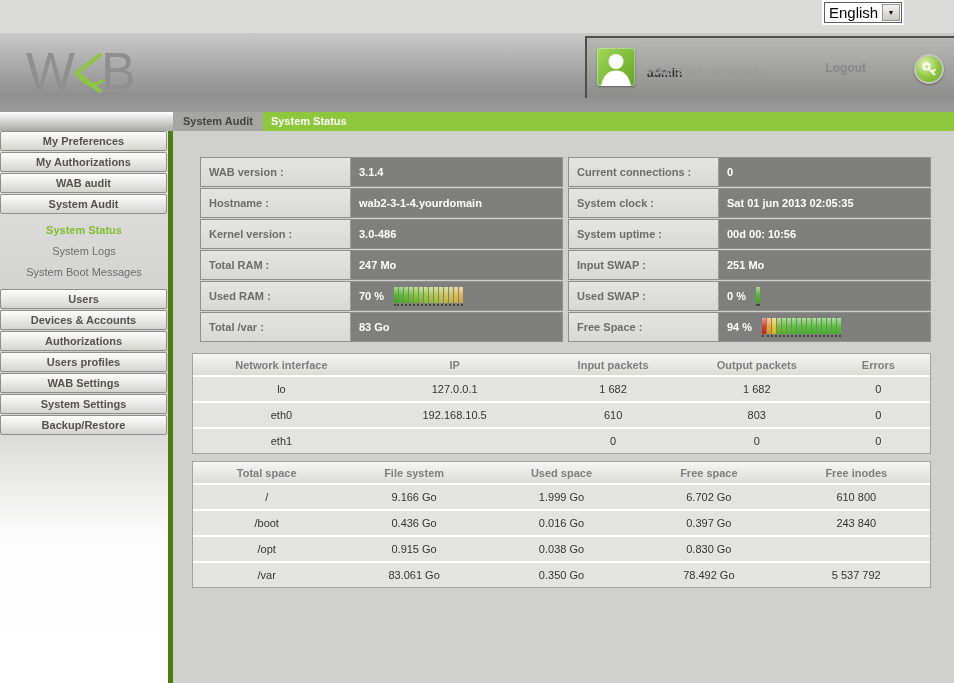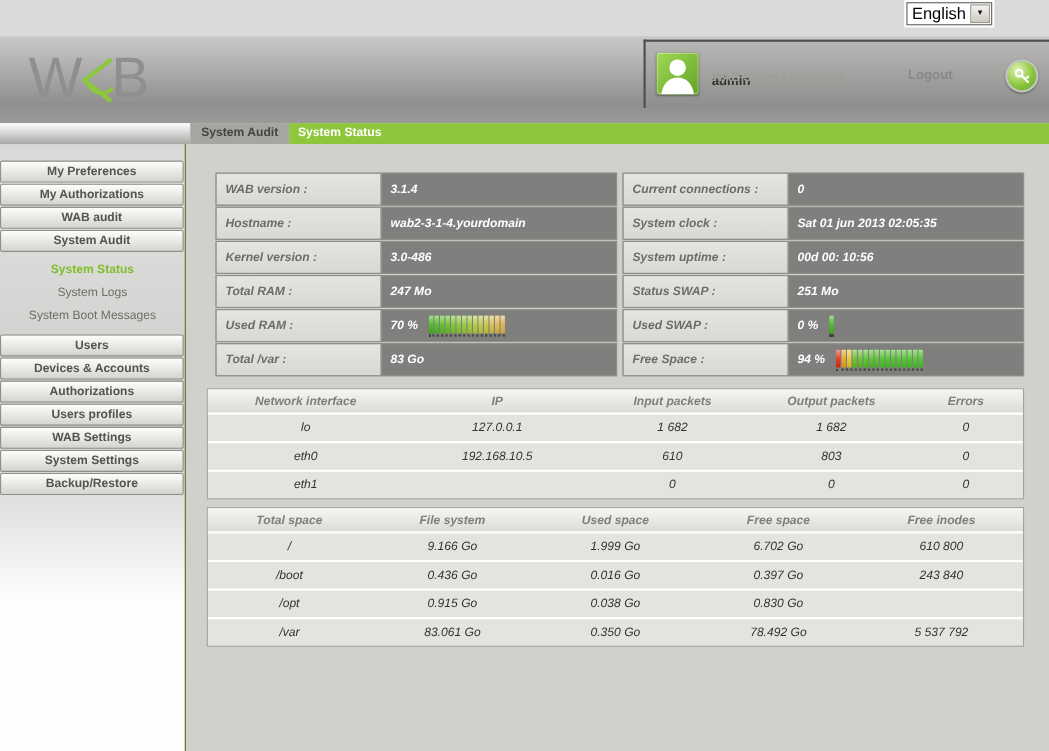--- a/index.html
+++ b/index.html
@@ -24,28 +24,28 @@
   .keybtn{position:absolute;right:10px;top:16px;width:26px;height:26px;border-radius:50%;background:radial-gradient(circle at 35% 30%,#e2f3b2,#8cc63f 55%,#69a827);border:2px solid #c3c3bf;box-shadow:0 1px 2px rgba(0,0,0,.4);display:flex;align-items:center;justify-content:center;cursor:pointer;}
 
   
   .tabbar{position:absolute;top:112px;left:0;right:0;height:19px;display:flex;}
   .tab-lead{width:173px;background:linear-gradient(#fefefe,#a8a8a6);}
   .tab{font-size:11px;font-weight:bold;line-height:19px;padding:0 10px;cursor:pointer;white-space:nowrap;}
   .tab-inactive{background:#a5a5a1;color:#45453f;}
   .tab-active{flex:1;background:#8ec73c;color:#fff;padding-left:8px;}
 
   
-  .sidebar{position:absolute;top:146px;left:0;width:168px;bottom:0;background:linear-gradient(180deg,#e2e2e0 0%,#cbcbc9 46%,#fdfdfd 74%,#ffffff);}
+  .sidebar{position:absolute;top:131px;left:0;width:168px;bottom:0;background:linear-gradient(180deg,#e2e2e0 0%,#cbcbc9 46%,#fdfdfd 74%,#ffffff);}
   .sb-btn{height:18px;line-height:18px;border:1px solid #8e8e8a;border-radius:2px;margin:0 1px 1px 0;background:linear-gradient(#fdfdfc,#d4d4cf);text-align:center;font-size:11px;font-weight:bold;color:#55534d;cursor:pointer;white-space:nowrap;overflow:hidden;}
   .sb-sub{padding:5px 0 6px;}
   .sb-sub-item{height:21px;line-height:21px;text-align:center;font-size:11px;color:#6e6e68;cursor:pointer;white-space:nowrap;}
   .sb-sub-item.active{color:#80bf2b;font-weight:bold;}
 
   
-  .content{position:absolute;top:131px;left:168px;right:0;bottom:0;background:#d0d0cc;border-left:1px solid #4d7c0f;overflow:hidden;font-style:italic;}
+  .content{position:absolute;top:131px;left:168px;right:0;bottom:0;background:#d0d0cc;border-left:5px solid #4d7c0f;overflow:hidden;}
   .group{}
   #groups .group:first-child{margin-top:26px;}
   .pair-row{display:grid;grid-template-columns:1fr 1fr;column-gap:5px;margin:0 23px 1px 27px;height:30px;}
   .pair{display:flex;border:1px solid #8f8f8b;background:#7f7f7d;box-sizing:border-box;}
   .pair-label{width:150px;flex:none;background:linear-gradient(#e4e4e0,#d8d8d4);display:flex;align-items:center;padding-left:8px;font-size:11px;font-weight:bold;color:#6d6d68;box-sizing:border-box;border-right:1px solid #9a9a96;}
   .pair-value{flex:1;display:flex;align-items:center;gap:10px;padding-left:8px;font-size:11px;font-weight:bold;color:#fff;overflow:hidden;}
   .bar{display:flex;align-items:stretch;gap:1px;height:16px;border-bottom:2px dotted #44443f;padding-bottom:1px;}
   .seg{width:4px;background-image:linear-gradient(rgba(255,255,255,.55),rgba(255,255,255,.12) 50%,rgba(0,0,0,.06));}
 
   
@@ -173,21 +173,21 @@
         </div>
         <div class="group">
           <div class="pair-row">
             <div class="pair">
               <div class="pair-label">Total RAM :</div>
               <div class="pair-value">
                 <span>247 Mo</span>
               </div>
             </div>
             <div class="pair">
-              <div class="pair-label">Status SWAP :</div>
+              <div class="pair-label">Input SWAP :</div>
               <div class="pair-value">
                 <span>251 Mo</span>
               </div>
             </div>
           </div>
           <div class="pair-row">
             <div class="pair">
               <div class="pair-label">Used RAM :</div>
               <div class="pair-value">
                 <span>70 %</span>

